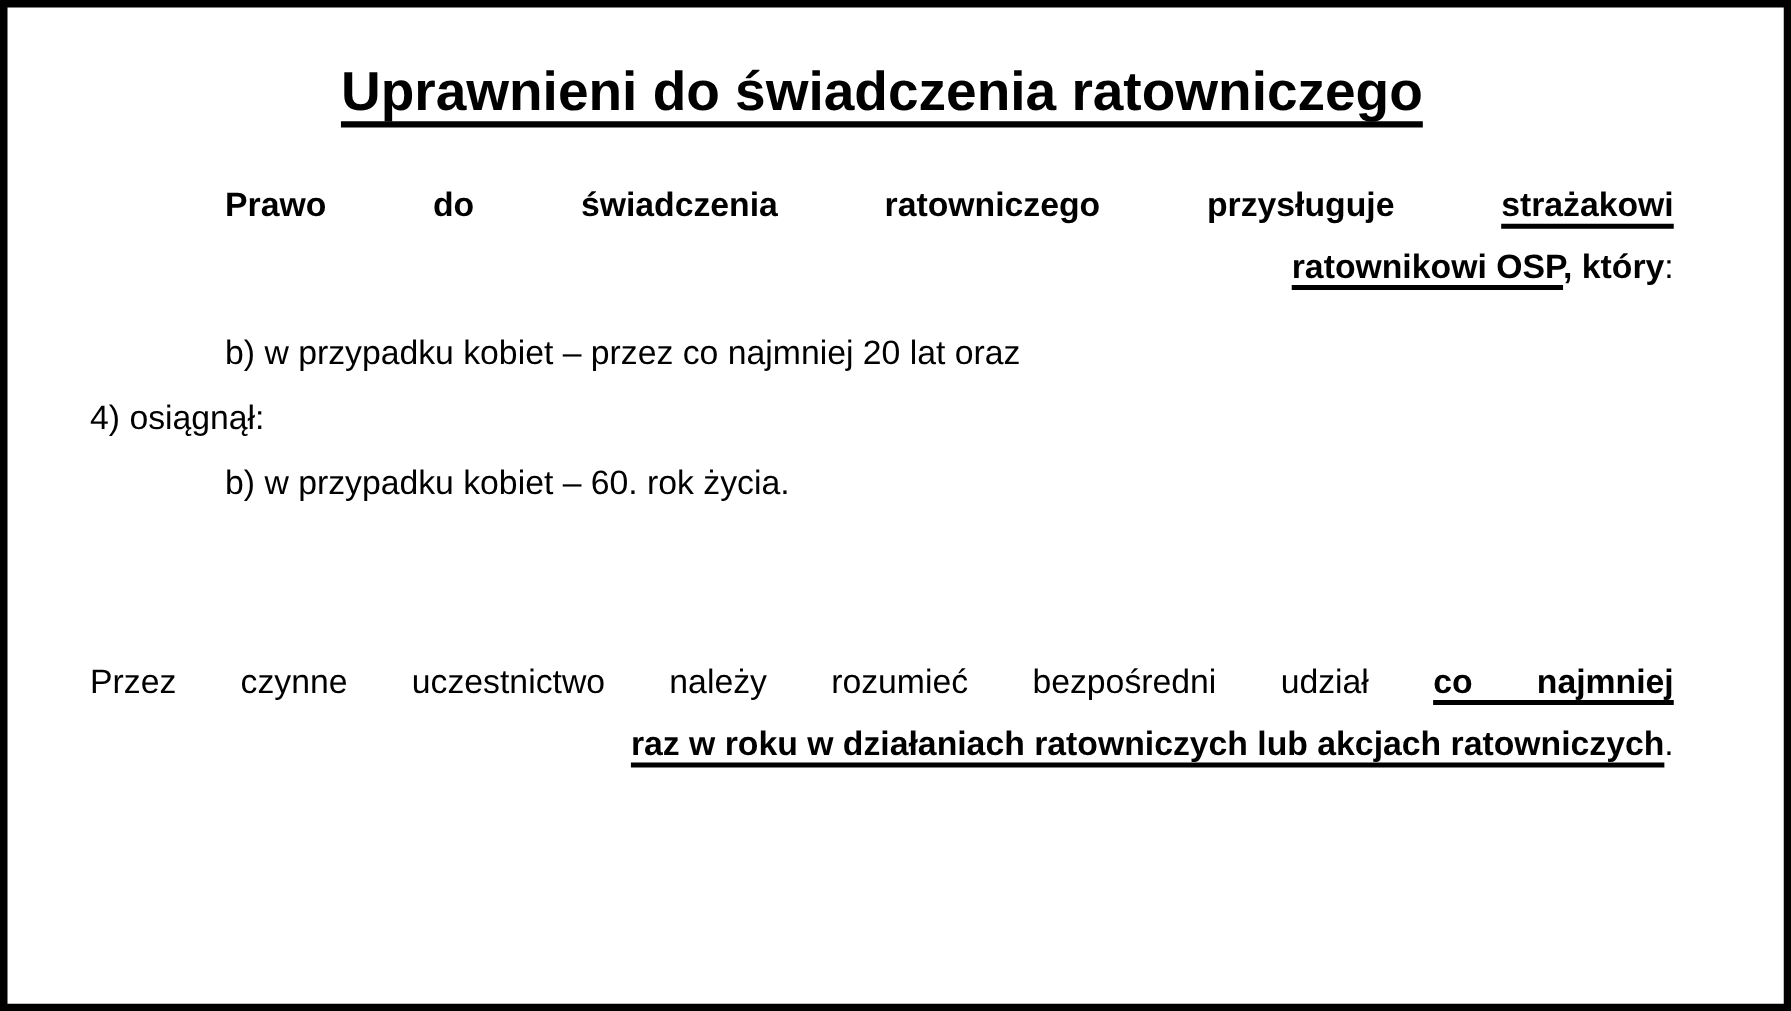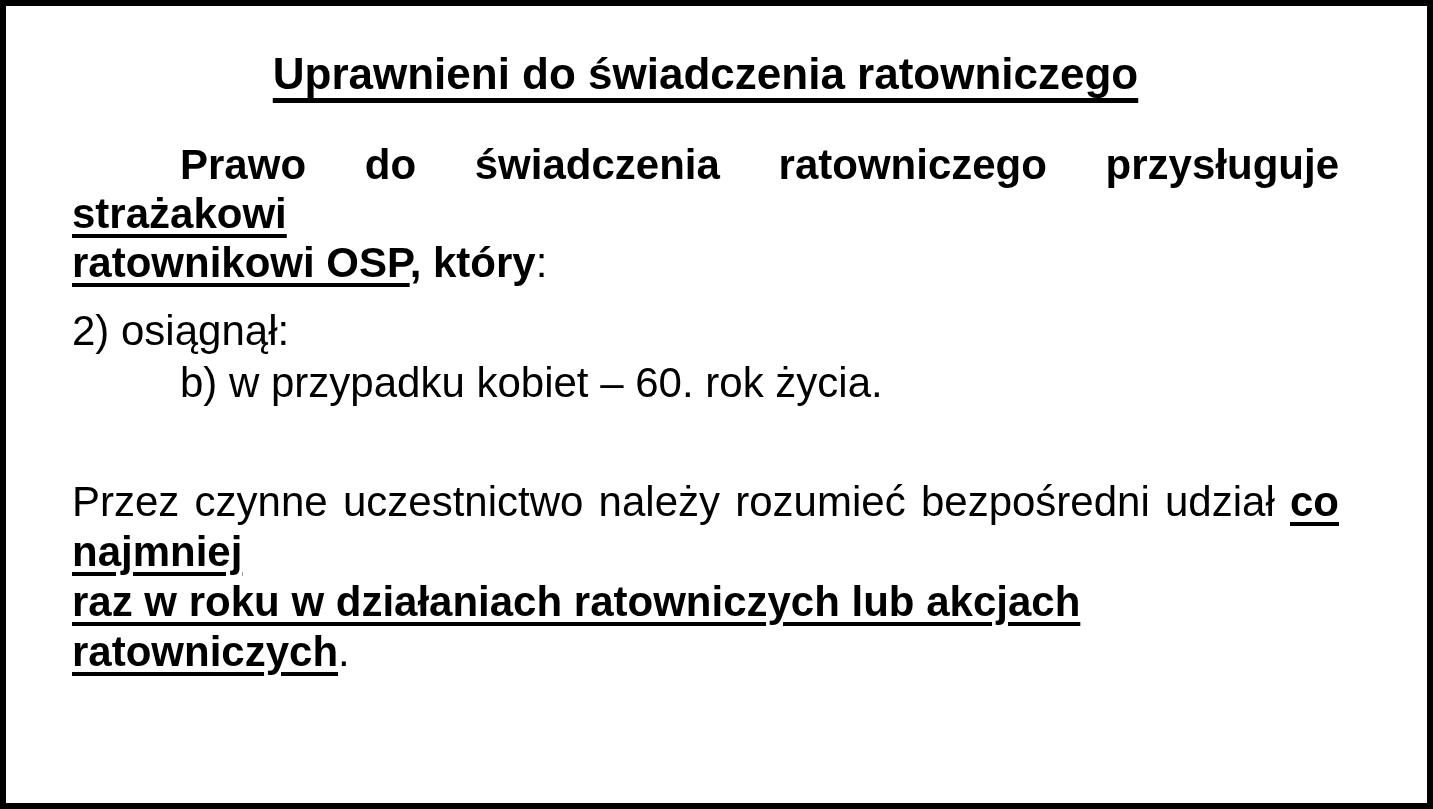--- a/index.html
+++ b/index.html
@@ -24,63 +24,64 @@
     font-weight: bold;
     line-height: 52px;
     margin: 0 0 40px 0;
     white-space: nowrap;
   }
   .title .u-title {
     text-decoration: underline;
     text-decoration-thickness: 5px;
     text-underline-offset: 9px;
   }
-  .body-text { font-size: 42px; }
+  .body-text { font-size: 27px; }
   .intro {
     font-weight: bold;
     line-height: 49px;
     margin: 0 0 18px 0;
   }
   .line-justify {
     text-align: justify;
     text-align-last: justify;
     white-space: normal;
   }
-  .line-left { text-align: left; }
+  .line-left { text-align: right; }
   .indent-first { text-indent: 108px; }
   .u {
     text-decoration: underline;
     text-decoration-thickness: 4px;
     text-underline-offset: 6px;
   }
   .regular-weight { font-weight: normal; }
   .bold-weight { font-weight: bold; }
   .list { line-height: 52px; margin: 0; }
   .list-item { margin: 0; white-space: nowrap; }
   .sub-item { padding-left: 108px; }
   .footer {
-    margin-top: 68px;
+    margin-top: 108px;
     line-height: 50px;
   }
 </style>
 </head>
 <body>
 
 <div class="page">
   <div class="content">
 
     <h1 class="title"><span class="u-title">Uprawnieni do świadczenia ratowniczego</span></h1>
 
     <div class="body-text intro">
       <div class="line-justify indent-first"><span>Prawo do świadczenia ratowniczego przysługuje </span><span class="u">strażakowi</span></div>
       <div class="line-left"><span class="u">ratownikowi OSP</span><span>, który</span><span class="regular-weight">:</span></div>
     </div>
 
     <div class="body-text list">
-      <div class="list-item">2) osiągnął:</div>
+      <div class="list-item sub-item">b) w przypadku kobiet – przez co najmniej 20 lat oraz</div>
+      <div class="list-item">4) osiągnął:</div>
       <div class="list-item sub-item">b) w przypadku kobiet – 60. rok życia.</div>
     </div>
 
     <div class="body-text footer">
       <div class="line-justify"><span>Przez czynne uczestnictwo należy rozumieć bezpośredni udział </span><span class="u bold-weight">co najmniej</span></div>
       <div class="line-left"><span class="u bold-weight">raz w roku w działaniach ratowniczych lub akcjach ratowniczych</span><span>.</span></div>
     </div>
 
   </div>
 </div>

